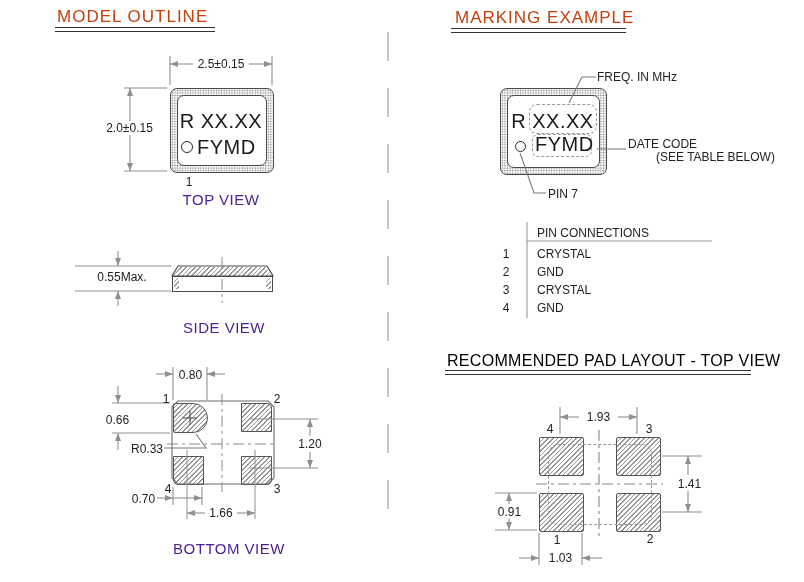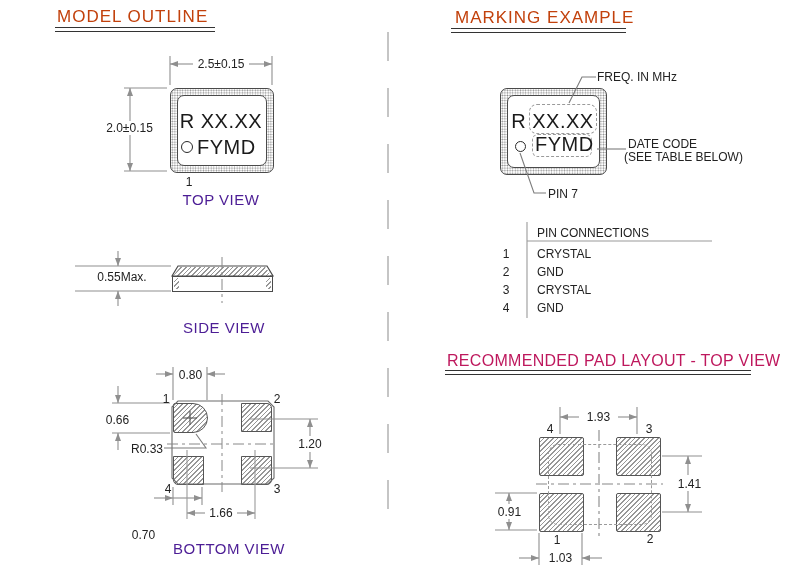--- a/index.html
+++ b/index.html
@@ -174,52 +174,52 @@
       <polygon points="582,558 590,555 590,561" stroke="none"></polygon>
     </g>
   </svg>
 
   <div class="abs title" style="left:57px;top:7px;">MODEL OUTLINE</div>
   <div class="dblrule" style="left:55px;top:27px;width:160px;"></div>
 
   <div class="abs title" style="left:455px;top:8px;">MARKING EXAMPLE</div>
   <div class="dblrule" style="left:451px;top:28px;width:175px;"></div>
 
-  <div class="abs" style="left:447px;top:352px;font-size:16px;letter-spacing:0.3px;color:#be185d;">RECOMMENDED PAD LAYOUT - TOP VIEW</div>
+  <div class="abs" style="left:447px;top:352px;font-size:16px;letter-spacing:0.3px;color:#000000;">RECOMMENDED PAD LAYOUT - TOP VIEW</div>
   <div class="dblrule" style="left:445px;top:370px;width:306px;"></div>
 
   <div class="abs dimc" style="left:193px;top:57px;width:56px;">2.5±0.15</div>
   <div class="abs dimc" style="left:102px;top:121px;width:55px;">2.0±0.15</div>
   <div class="abs mark" style="left:170px;top:111px;width:102px;text-align:center;">R XX.XX</div>
   <div class="circle" style="left:181px;top:141px;width:10px;height:10px;"></div>
   <div class="abs mark" style="left:197px;top:137px;">FYMD</div>
   <div class="abs num" style="left:184px;top:175px;">1</div>
   <div class="abs cap" style="left:171px;top:191px;width:100px;text-align:center;">TOP VIEW</div>
 
   <div class="abs dimc" style="left:92px;top:270px;width:60px;">0.55Max.</div>
   <div class="abs cap" style="left:174px;top:319px;width:100px;text-align:center;">SIDE VIEW</div>
 
   <div class="abs dimc" style="left:177px;top:368px;width:27px;">0.80</div>
   <div class="abs dimc" style="left:104px;top:413px;width:27px;">0.66</div>
   <div class="abs dim" style="left:131px;top:442px;">R0.33</div>
-  <div class="abs dimc" style="left:130px;top:492px;width:27px;margin-top:36px;">0.70</div>
+  <div class="abs dimc" style="left:130px;top:492px;width:27px;">0.70</div>
   <div class="abs dimc" style="left:207px;top:506px;width:28px;">1.66</div>
   <div class="abs dimc" style="left:296px;top:437px;width:28px;">1.20</div>
   <div class="abs num" style="left:161px;top:392px;">1</div>
   <div class="abs num" style="left:272px;top:392px;">2</div>
   <div class="abs num" style="left:272px;top:482px;">3</div>
   <div class="abs num" style="left:163px;top:482px;">4</div>
   <div class="abs cap" style="left:169px;top:540px;width:120px;text-align:center;">BOTTOM VIEW</div>
 
   <div class="abs mark" style="left:500px;top:111px;width:105px;text-align:center;">R XX.XX</div>
   <div class="circle" style="left:515px;top:141px;width:9px;height:9px;"></div>
   <div class="abs mark" style="left:535px;top:134px;">FYMD</div>
   <div class="abs callout" style="left:597px;top:70px;">FREQ. IN MHz</div>
   <div class="abs callout" style="left:628px;top:137px;">DATE CODE</div>
-  <div class="abs callout" style="left:624px;top:150px;">(SEE TABLE BELOW)</div>
+  <div class="abs callout" style="left:656px;top:150px;">(SEE TABLE BELOW)</div>
   <div class="abs callout" style="left:548px;top:187px;">PIN 7</div>
 
   <div class="abs tblcell" style="left:537px;top:226px;">PIN CONNECTIONS</div>
   <div class="abs num" style="left:501px;top:247px;">1</div>
   <div class="abs tblcell" style="left:537px;top:247px;">CRYSTAL</div>
   <div class="abs num" style="left:501px;top:265px;">2</div>
   <div class="abs tblcell" style="left:537px;top:265px;">GND</div>
   <div class="abs num" style="left:501px;top:283px;">3</div>
   <div class="abs tblcell" style="left:537px;top:283px;">CRYSTAL</div>
   <div class="abs num" style="left:501px;top:301px;">4</div>

